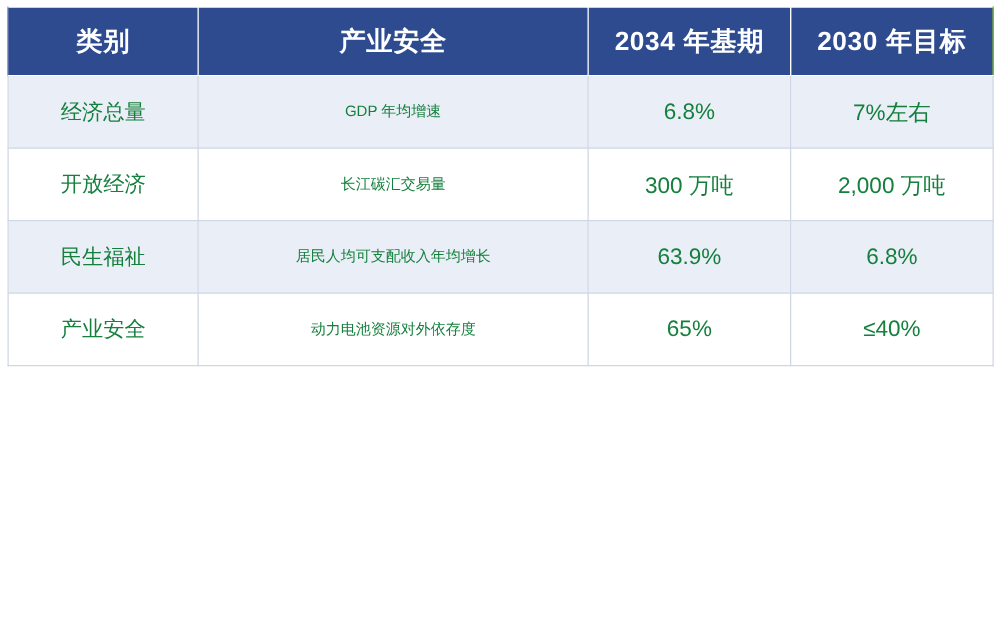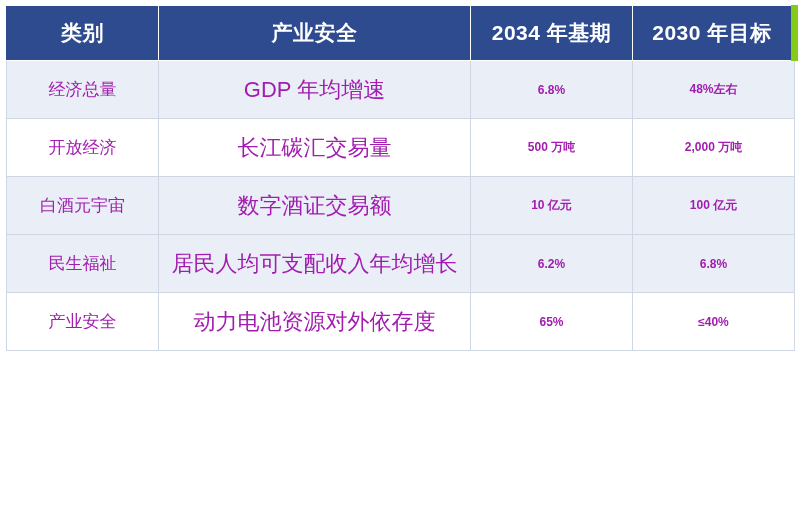--- a/index.html
+++ b/index.html
@@ -36,55 +36,54 @@
     color: #ffffff;
     font-size: 21px;
     font-weight: bold;
     height: 52px;
     text-align: center;
     vertical-align: middle;
     border: 1px solid #ffffff;
     letter-spacing: 0.5px;
   }
   thead th:first-child { border-left: 1px solid #2e4b8f; }
-  thead th:last-child { border-right: 7px solid #84cc16; }
+  thead th:last-child { border-right: 1px solid #84cc16; }
 
   tbody td {
     height: 55px;
     text-align: center;
     vertical-align: middle;
     font-size: 17px;
     border-right: 1px solid #cfd6e4;
     border-bottom: 1px solid #cfd6e4;
-    color: #a21caf;
+    color: #15803d;
     white-space: nowrap;
     overflow: hidden;
     margin-top: 11px;
   }
   tbody td:first-child {
     border-left: 1px solid #cfd6e4;
   }
   tbody tr:first-child td {
     border-top: 1px solid #cfd6e4;
   }
   tbody tr.row-alt td {
     background: #e9eef7;
   }
   tbody tr.row-plain td {
     background: #ffffff;
   }
   tbody td.col-name {
     font-size: 17px;
   }
   tbody td.col-metric {
-    font-size: 22px;
+    font-size: 12px;
   }
   tbody td.col-val {
-    font-size: 12px;
-    font-weight: bold;
+    font-size: 18px;
   }
 </style>
 </head>
 <body>
 
 <div id="indicator-table-wrap">
   <table class="indicator-table">
     <colgroup>
       <col class="c0">
         <col class="c1">
@@ -97,38 +96,32 @@
         <th>产业安全</th>
         <th>2034 年基期</th>
         <th>2030 年目标</th>
       </tr>
     </thead>
     <tbody>
       <tr class="row-alt">
         <td class="col-name">经济总量</td>
         <td class="col-metric">GDP 年均增速</td>
         <td class="col-val">6.8%</td>
-        <td class="col-val">48%左右</td>
+        <td class="col-val">7%左右</td>
       </tr>
       <tr class="row-plain">
         <td class="col-name">开放经济</td>
         <td class="col-metric">长江碳汇交易量</td>
-        <td class="col-val">500 万吨</td>
+        <td class="col-val">300 万吨</td>
         <td class="col-val">2,000 万吨</td>
-      </tr>
-      <tr class="row-alt">
-        <td class="col-name">白酒元宇宙</td>
-        <td class="col-metric">数字酒证交易额</td>
-        <td class="col-val">10 亿元</td>
-        <td class="col-val">100 亿元</td>
       </tr>
       <tr class="row-alt">
         <td class="col-name">民生福祉</td>
         <td class="col-metric">居民人均可支配收入年均增长</td>
-        <td class="col-val">6.2%</td>
+        <td class="col-val">63.9%</td>
         <td class="col-val">6.8%</td>
       </tr>
       <tr class="row-plain">
         <td class="col-name">产业安全</td>
         <td class="col-metric">动力电池资源对外依存度</td>
         <td class="col-val">65%</td>
         <td class="col-val">≤40%</td>
       </tr>
     </tbody>
   </table>

